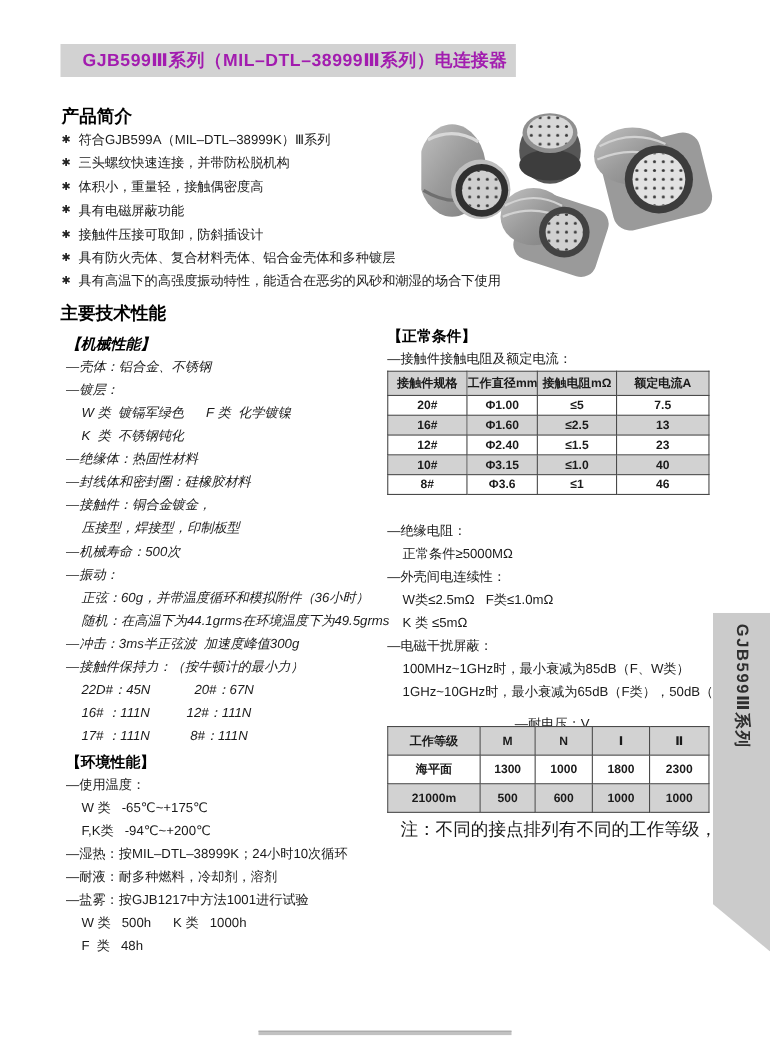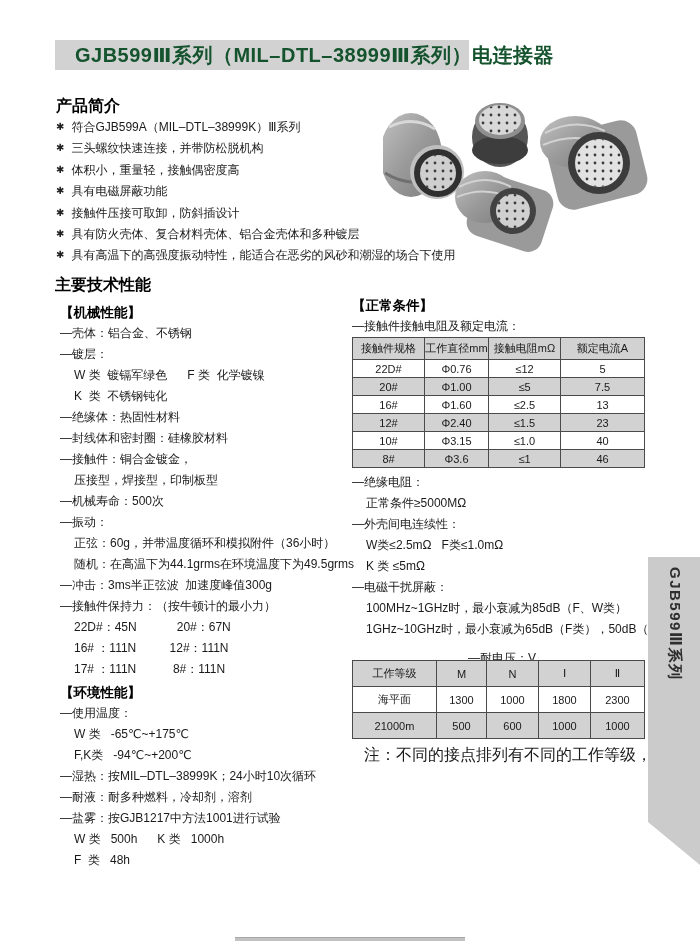--- a/index.html
+++ b/index.html
@@ -5,40 +5,40 @@
   html,body{margin:0;padding:0;background:#ffffff;}
   .page{
     position:relative; width:700px; height:943px; background:#ffffff; overflow:hidden;
     font-family:"Liberation Sans","DejaVu Sans",sans-serif; color:#1a1a1a;
   }
   .title-banner{
     position:absolute; left:55px; top:40px; width:414px; height:30px;
     background:#d2d2d2; display:flex; align-items:center;
   }
   .title-banner .t{
-    font-size:20px; font-weight:bold; color:#14532d; padding-left:20px; letter-spacing:0.5px; white-space:pre;
+    font-size:16px; font-weight:bold; color:#a21caf; padding-left:20px; letter-spacing:0.5px; white-space:pre;
   }
   .section-heading{
     position:absolute; font-size:16px; font-weight:bold; color:#000; white-space:pre;text-align:center;
   }
   .intro-list{ position:absolute; left:56px; top:119px; }
   .bullet{ display:flex; align-items:baseline; height:21.4px; font-size:12px; white-space:pre; }
   .bullet .bmark{ font-size:10px; color:#222; margin-right:7px; position:relative; top:-1px; }
   .textblock{ position:absolute; font-size:12px; color:#1a1a1a; }
   .textblock .bh{ font-size:13.5px; font-weight:bold; line-height:21px; white-space:pre; color:#000;}
   .textblock .line{ line-height:21px; white-space:pre; }
   .textblock .line.indent{ padding-left:14px; }
   .textblock .line.gap{ margin-top:8px;text-align:center; }
   table.spec{
     position:absolute; border-collapse:collapse; table-layout:fixed;
     font-size:11px; color:#1a1a1a; background:#ffffff;
   }
   table.spec th, table.spec td{
     border:1px solid #4a4a4a; text-align:center; vertical-align:middle;
-    padding:0; font-weight:normal; white-space:nowrap; overflow:hidden;
+    padding:0; font-weight:bold; white-space:nowrap; overflow:hidden;
   }
   table.spec thead th{ background:#d2d2d2; }
   #contact-table{ left:352px; top:337px; width:292px; }
   #contact-table th{ height:21px; }
   #contact-table td{ height:17px; }
   #contact-table tbody tr:nth-child(even) td{ background:#d2d2d2; }
   #voltage-table{ left:352px; top:660px; width:292px; }
   #voltage-table th{ height:25px; }
   #voltage-table td{ height:25px; }
   #voltage-table tbody tr:nth-child(even) td{ background:#d2d2d2; }
@@ -124,21 +124,21 @@
     <div class="bullet"><span class="bmark">✱</span><span>三头螺纹快速连接，并带防松脱机构</span></div>
     <div class="bullet"><span class="bmark">✱</span><span>体积小，重量轻，接触偶密度高</span></div>
     <div class="bullet"><span class="bmark">✱</span><span>具有电磁屏蔽功能</span></div>
     <div class="bullet"><span class="bmark">✱</span><span>接触件压接可取卸，防斜插设计</span></div>
     <div class="bullet"><span class="bmark">✱</span><span>具有防火壳体、复合材料壳体、铝合金壳体和多种镀层</span></div>
     <div class="bullet"><span class="bmark">✱</span><span>具有高温下的高强度振动特性，能适合在恶劣的风砂和潮湿的场合下使用</span></div>
   </div>
 
   <div class="section-heading" style="left:55px; top:275px;">主要技术性能</div>
 
-  <div class="textblock" style="left:60px; top:302px; width:295px;">
+  <div class="textblock" style="left:60px; top:302px; width:295px;font-style:italic;">
     <div class="bh">【机械性能】</div>
     <div class="line">—壳体：铝合金、不锈钢</div>
     <div class="line">—镀层：</div>
     <div class="line indent">W 类  镀镉军绿色      F 类  化学镀镍</div>
     <div class="line indent">K  类  不锈钢钝化</div>
     <div class="line">—绝缘体：热固性材料</div>
     <div class="line">—封线体和密封圈：硅橡胶材料</div>
     <div class="line">—接触件：铜合金镀金，</div>
     <div class="line indent">压接型，焊接型，印制板型</div>
     <div class="line">—机械寿命：500次</div>
@@ -179,26 +179,20 @@
     <thead>
       <tr>
         <th>接触件规格</th>
         <th>工作直径mm</th>
         <th>接触电阻mΩ</th>
         <th>额定电流A</th>
       </tr>
     </thead>
     <tbody>
       <tr>
-        <td>22D#</td>
-        <td>Φ0.76</td>
-        <td>≤12</td>
-        <td>5</td>
-      </tr>
-      <tr>
         <td>20#</td>
         <td>Φ1.00</td>
         <td>≤5</td>
         <td>7.5</td>
       </tr>
       <tr>
         <td>16#</td>
         <td>Φ1.60</td>
         <td>≤2.5</td>
         <td>13</td>

